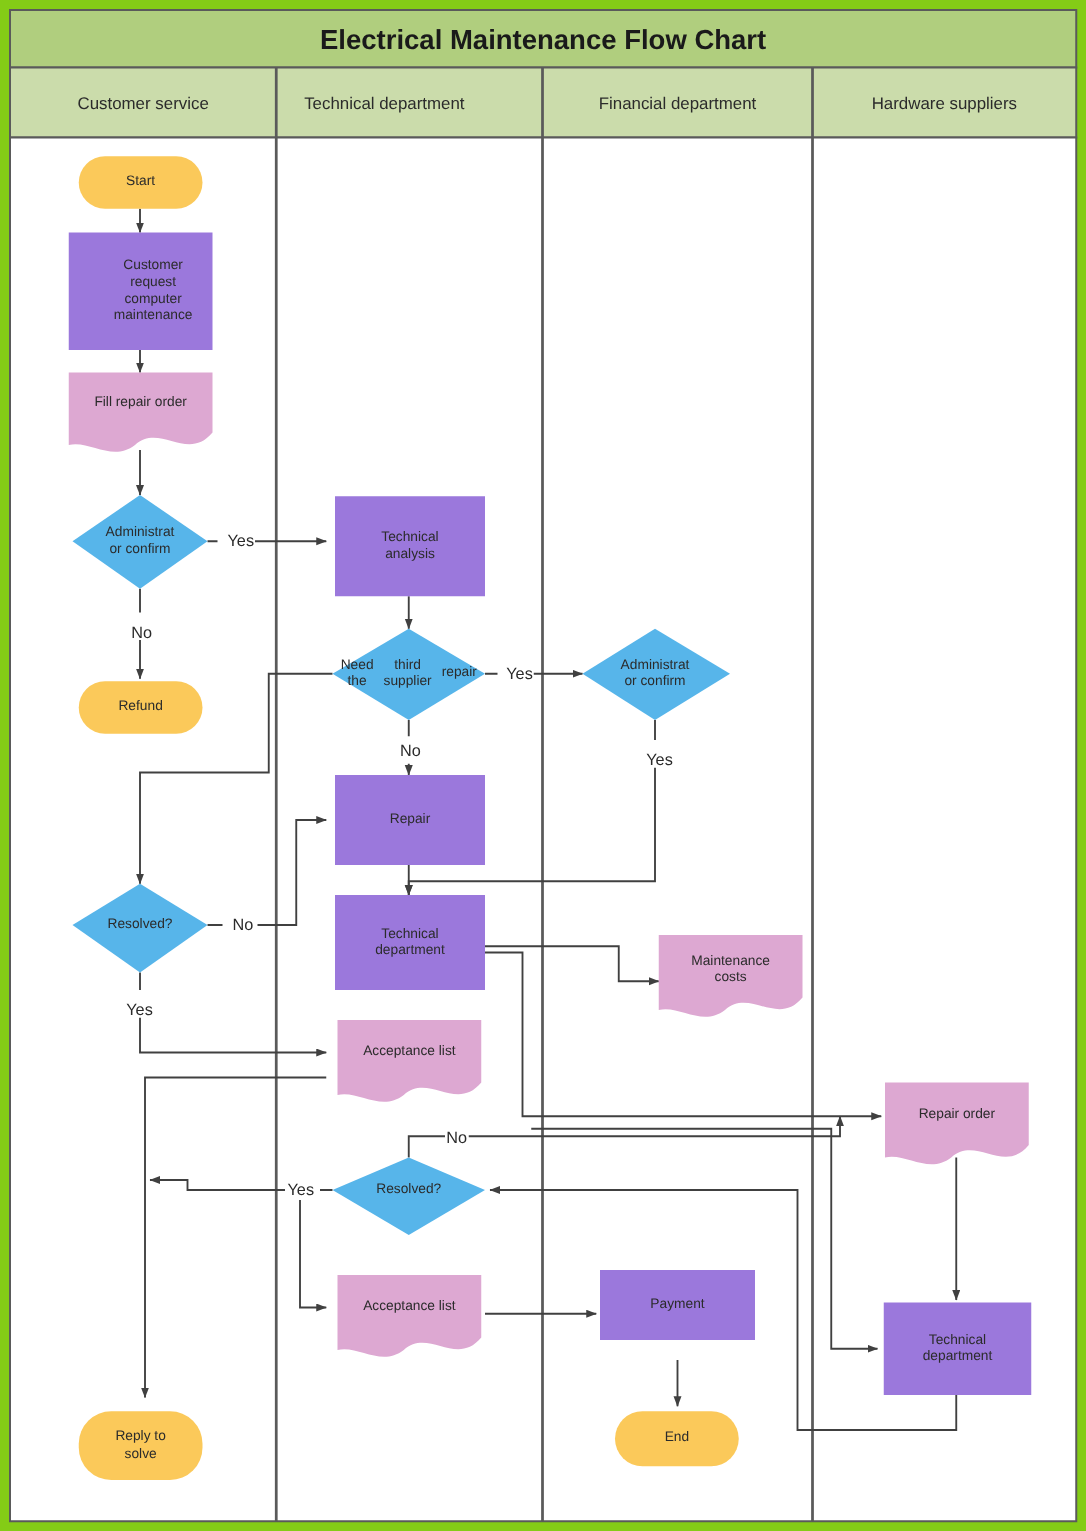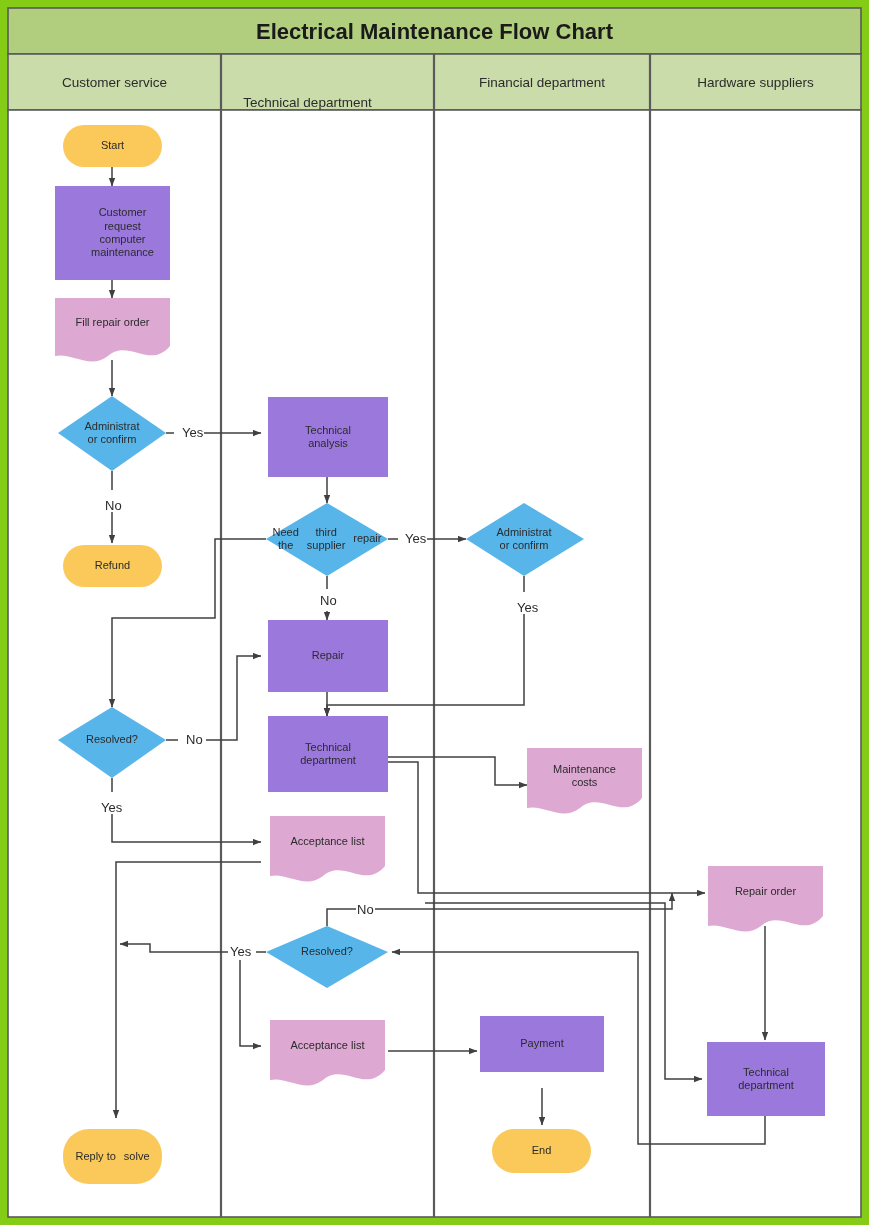--- a/index.html
+++ b/index.html
@@ -103,21 +103,21 @@
 
     <path d="M55,298 H170 V346 C150,370 128,338 108,356 C90,370 72,352 55,356 Z" fill="#dda8d2"></path>
     <path d="M527,748 H642 V798 C622,822 600,790 580,808 C562,822 544,804 527,808 Z" fill="#dda8d2"></path>
     <path d="M270,816 H385 V866 C365,890 343,858 323,876 C305,890 287,872 270,876 Z" fill="#dda8d2"></path>
     <path d="M270,1020 H385 V1070 C365,1094 343,1062 323,1080 C305,1094 287,1076 270,1080 Z" fill="#dda8d2"></path>
     <path d="M708,866 H823 V916 C803,940 781,908 761,926 C743,940 725,922 708,926 Z" fill="#dda8d2"></path>
   </svg>
 
   <div class="title-text" style="top:19px;">Electrical Maintenance Flow Chart</div>
   <div class="lane-text" style="left:8px;top:75px;width:213px;">Customer service</div>
-  <div class="lane-text" style="left:221px;top:75px;width:173px;margin-top:20px;">Technical department</div>
+  <div class="lane-text" style="left:221px;top:75px;width:173px;">Technical department</div>
   <div class="lane-text" style="left:434px;top:75px;width:216px;">Financial department</div>
   <div class="lane-text" style="left:650px;top:75px;width:211px;">Hardware suppliers</div>
 
   <div class="node terminator" style="left:63px;top:125px;width:99px;height:42px;">
     <span>Start</span>
   </div>
 
   <div class="node process" style="left:55px;top:186px;width:115px;height:94px;flex-direction:column;padding-left:20px;">
     <span>Customer</span>
     <span>request</span>
@@ -135,21 +135,21 @@
   </div>
 
   <div class="node terminator" style="left:63px;top:545px;width:99px;height:42px;">
     <span>Refund</span>
   </div>
 
   <div class="node decision" style="left:58px;top:728px;width:108px;height:24px;">
     <span>Resolved?</span>
   </div>
 
-  <div class="node terminator" style="left:63px;top:1129px;width:99px;height:55px;flex-direction:row;">
+  <div class="node terminator" style="left:63px;top:1129px;width:99px;height:55px;flex-direction:column;">
     <span>Reply to</span>
     <span>solve</span>
   </div>
 
   <div class="node process" style="left:268px;top:397px;width:120px;height:80px;flex-direction:column;">
     <span>Technical</span>
     <span>analysis</span>
   </div>
 
   <div class="node decision" style="left:271px;top:512px;width:112px;height:54px;">

